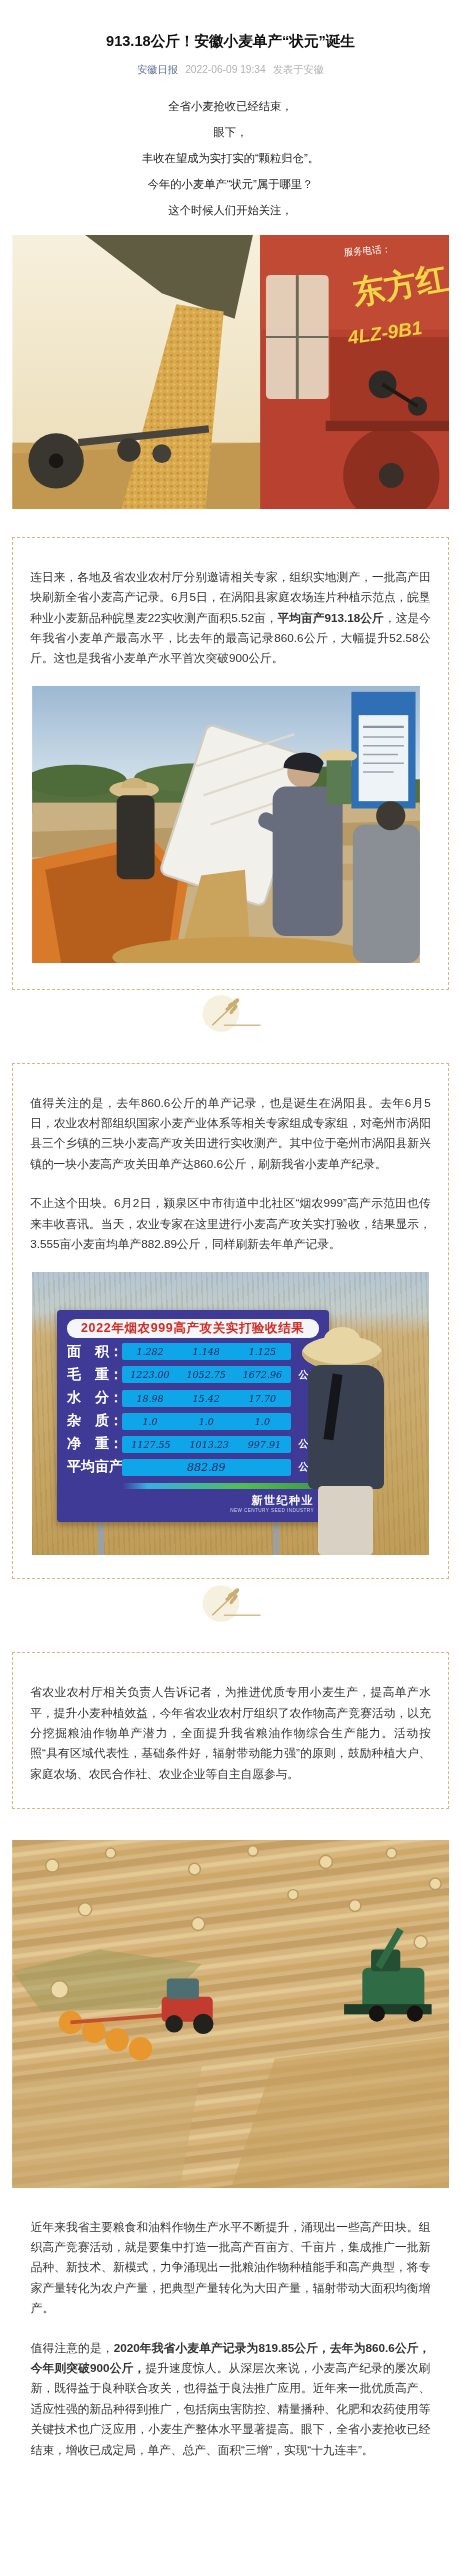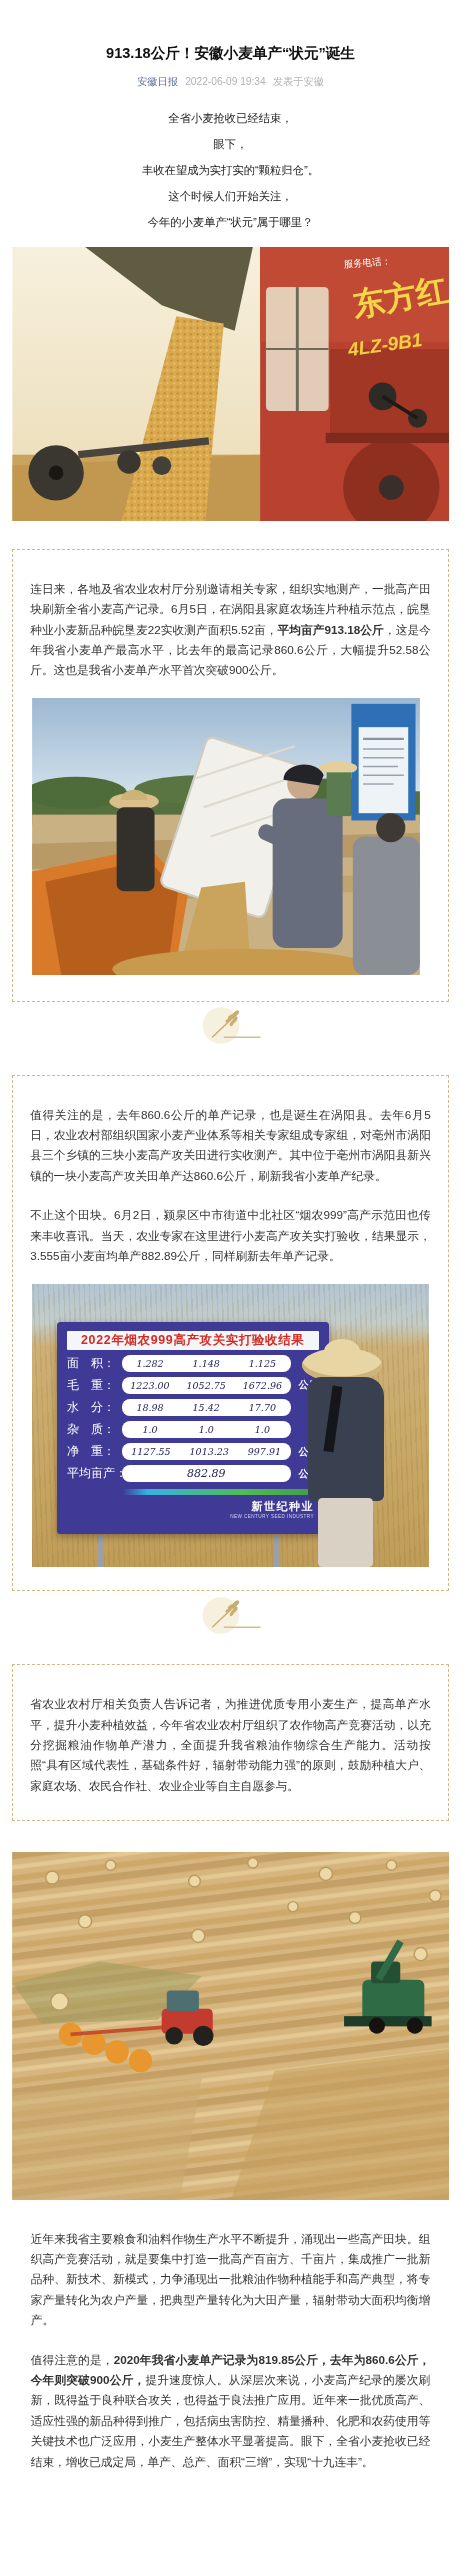--- a/index.html
+++ b/index.html
@@ -1,17 +1,17 @@
 <!DOCTYPE html>
 <html style="font-size:11.7px"><head>
 <meta charset="utf-8">
 <style>
   * { margin:0; padding:0; box-sizing:border-box; }
   body { background:#ffffff; width:461px; font-family:"Liberation Sans", sans-serif; color:#353535; }
-  .page { width:461px; background:#fff; padding-top:20px;margin-top:23px; }
+  .page { width:461px; background:#fff; padding-top:31px; }
 
   .title { font-size:14.6px; font-weight:bold; color:#111; text-align:center; line-height:1.5; padding:0 22px; }
   .byline { text-align:center; font-size:10.2px; margin-top:10.2px; color:#b2b2b2; }
   .byline .src { color:#576b95; margin-right:7.3px; }
   .byline .loc { margin-left:7.3px; }
 
   .intro { margin-top:16px; text-align:center; font-size:11.3px; color:#222; }
   .intro p { line-height:26px; }
 
   figure { display:block; }
@@ -26,24 +26,24 @@
   .boxed .para { padding:0 0; }
   .plain { margin:29px 30px 0 30px; }
   .plain + .plain { margin-top:19px; }
 
   .wheat-divider { height:42px; display:flex; justify-content:center; align-items:center; position:relative; margin-top:2.9px; }
 
   
   .photo3-wrap { height:283px; position:relative; background:linear-gradient(180deg,#b3c6d4 0%, #c3ccc9 14%, #cdb078 22%, #c9a968 55%, #bf9c58 100%); }
   .wheat-tex { position:absolute; inset:0; background:repeating-linear-gradient(88deg, rgba(120,90,40,.12) 0 1.5px, transparent 1.5px 5.1px); }
   .board { position:absolute; left:25px; top:38px; width:272px; height:212px; background:#3e3a96; border-radius:3.6px; padding:8.8px 10.2px 5.8px 10.2px; box-shadow:0 2.9px 7.3px rgba(40,30,10,.35); }
-  .board-title { background:#f5f6fa; border-radius:1px; color:#d42b22; font-weight:bold; font-size:12.4px; text-align:center; line-height:19px; letter-spacing:0.7px; }
+  .board-title { background:#f5f6fa; border-radius:9px; color:#d42b22; font-weight:bold; font-size:12.4px; text-align:center; line-height:19px; letter-spacing:0.7px; }
   .b-row { display:flex; align-items:center; margin-top:5.1px; }
-  .b-label { width:55px; color:#fff; font-size:12px; font-weight:normal; white-space:nowrap; }
-  .b-vals { flex:1; background:#ffffff; border-radius:8px; height:17px; display:flex; align-items:center; justify-content:space-around; font-family:"DejaVu Serif", serif; font-style:italic; font-size:9.5px; color:#23255e; }
+  .b-label { width:55px; color:#fff; font-size:14px; font-weight:bold; white-space:nowrap; }
+  .b-vals { flex:1; background:#0ea5e9; border-radius:2px; height:17px; display:flex; align-items:center; justify-content:space-around; font-family:"DejaVu Serif", serif; font-style:italic; font-size:9.5px; color:#23255e; }
   .b-unit { width:28px; text-align:right; color:#fff; font-size:10px; font-weight:bold; }
   .b-wave { margin-top:6.6px; height:6.6px; border-radius:3.6px; background:linear-gradient(90deg,#3f3a95 0 22%, #38b1e2 32%, #51bd52 70%, #3f9a45 100%); }
   .b-logo { text-align:right; color:#fff; margin-top:3.6px; padding-right:4.4px; }
   .b-logo .cn { font-size:11px; font-weight:bold; letter-spacing:1.5px; }
   .b-logo .en { font-size:4.7px; letter-spacing:0.4px; color:#cfd3ee; }
   .b-leg { position:absolute; top:251px; width:6.6px; height:32px; background:#9aa0a6; }
   .person { position:absolute; right:34px; top:64px; width:109px; height:219px; }
   .hat { position:absolute; left:16px; top:0; width:80px; height:34px; background:#e7d6a4; border-radius:50%; box-shadow:inset 0 -5.8px 0 #cdb379; }
   .hat-top { position:absolute; left:38px; top:-8.8px; width:36px; height:25px; background:#e7d6a4; border-radius:50% 50% 10% 10%; }
   .p-body { position:absolute; left:22px; top:29px; width:76px; height:124px; background:#39404f; border-radius:13px 19px 5.8px 5.8px; }
@@ -60,22 +60,22 @@
   <h1 class="title">913.18公斤！安徽小麦单产“状元”诞生</h1>
 
   <div class="byline">
     <span class="src">安徽日报</span><span class="time">2022-06-09 19:34</span><span class="loc">发表于安徽</span>
   </div>
 
   <div class="intro">
     <p>全省小麦抢收已经结束，</p>
     <p>眼下，</p>
     <p>丰收在望成为实打实的“颗粒归仓”。</p>
+    <p>今年的小麦单产“状元”属于哪里？</p>
     <p>这个时候人们开始关注，</p>
-    <p>今年的小麦单产“状元”属于哪里？</p>
   </div>
 
   <figure class="photo">
     <svg width="438" height="274" viewBox="0 0 600 376">
       <defs>
         <linearGradient id="sky1" x1="0" y1="0" x2="0" y2="1">
           <stop offset="0" stop-color="#f7f0dd"></stop>
             <stop offset="1" stop-color="#eadbb4"></stop>
         </linearGradient>
         <pattern id="grainDots" width="9" height="9" patternUnits="userSpaceOnUse">

